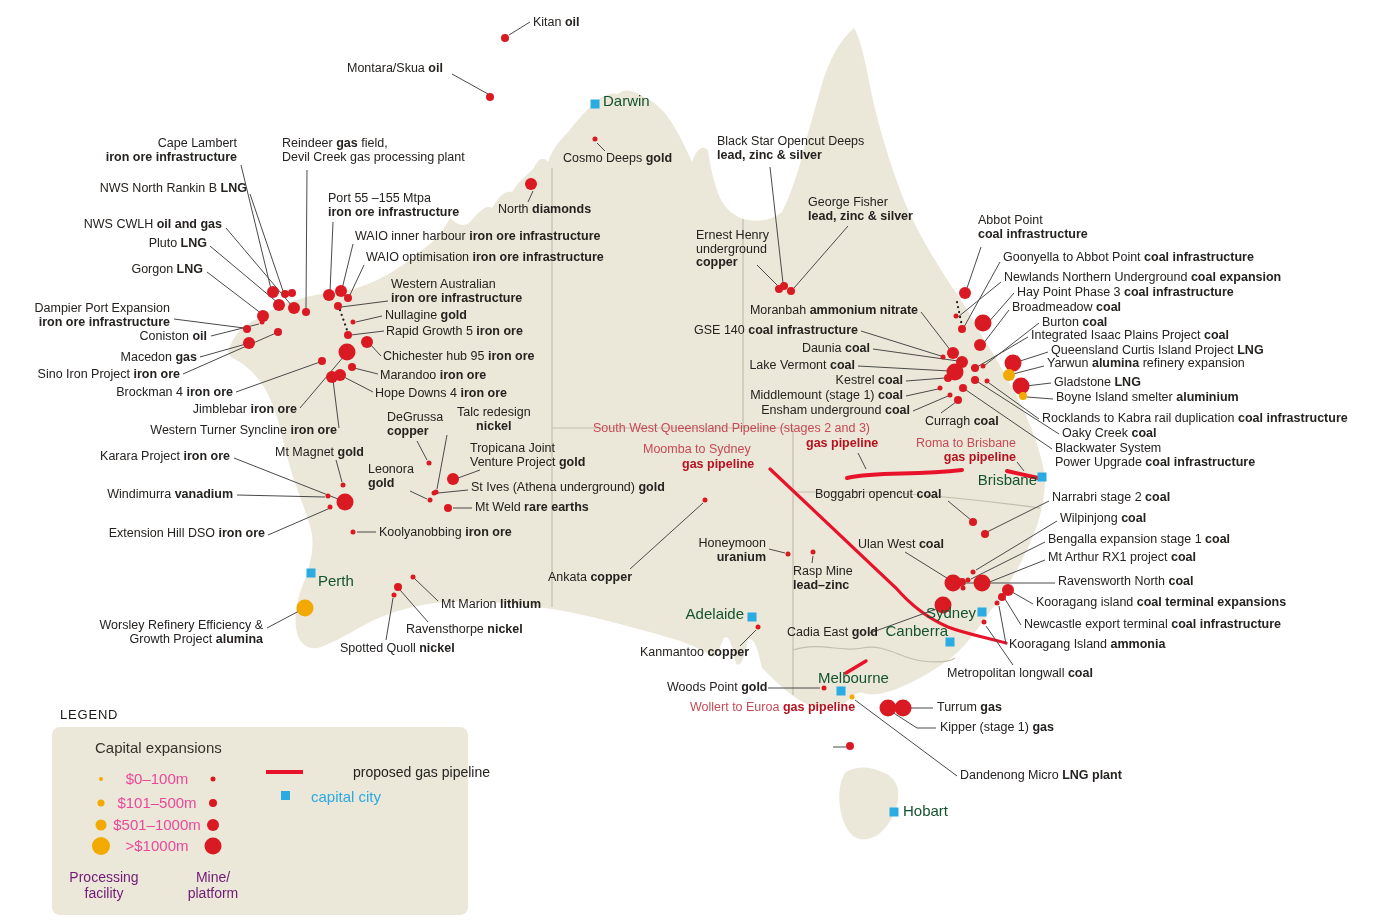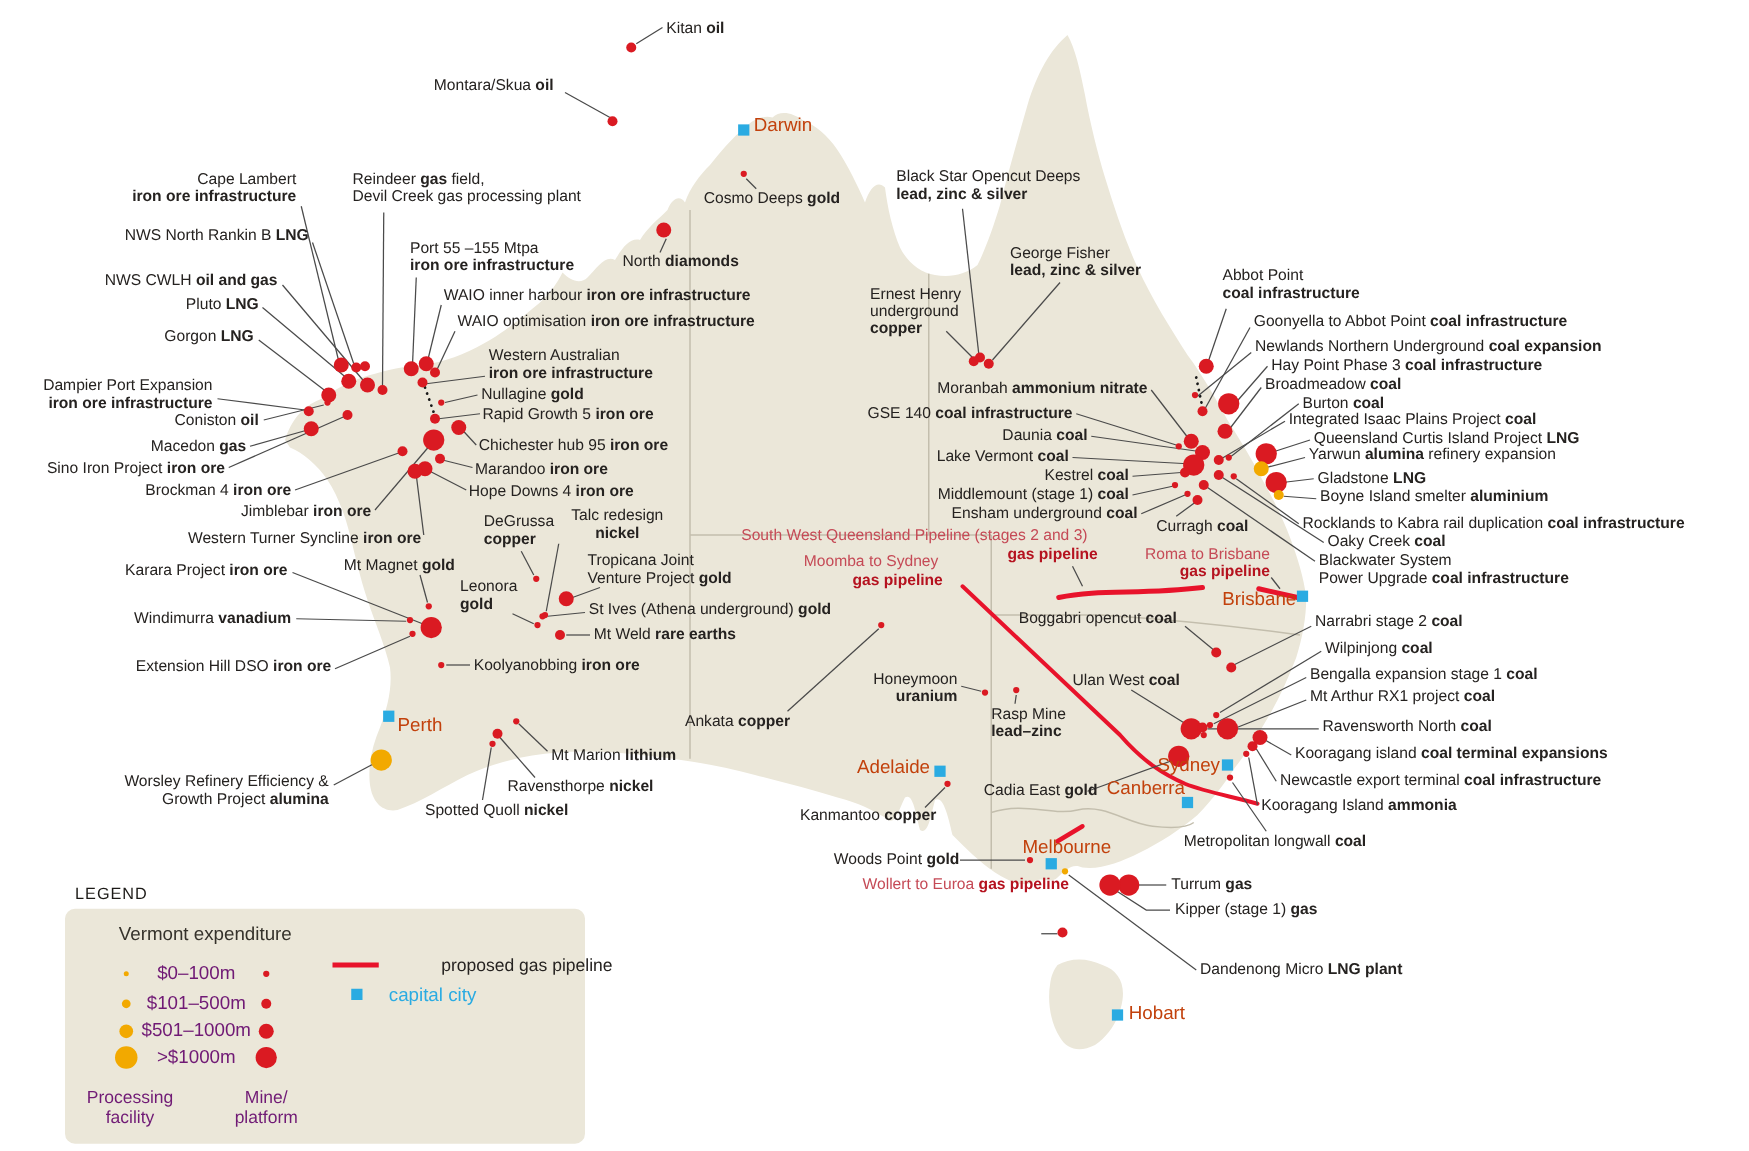--- a/index.html
+++ b/index.html
@@ -4,25 +4,25 @@
 <style>
   html,body{margin:0;padding:0;background:#ffffff;}
   .stage{position:relative;width:1399px;height:921px;background:#ffffff;overflow:hidden;
          font-family:"Liberation Sans",sans-serif;}
   .stage svg{position:absolute;left:0;top:0;}
   .labels{position:absolute;left:0;top:0;width:1399px;height:653px;pointer-events:none;}
   .map-label{position:absolute;font-size:12.5px;line-height:13.5px;color:#252220;white-space:nowrap;}
   .map-label .b{font-weight:700;}
   .map-label.red{color:#c54a56;}
   .map-label.red .b{color:#b5121f;font-weight:700;}
-  .city-label{position:absolute;font-size:15px;line-height:16px;color:#c2410c;white-space:nowrap;}
+  .city-label{position:absolute;font-size:15px;line-height:16px;color:#14532d;white-space:nowrap;}
   .legend-title{position:absolute;left:60px;top:707px;font-size:13px;letter-spacing:.8px;color:#1c1a17;}
   .legend-box{position:absolute;left:52px;top:727px;width:416px;height:188px;background:#ebe7d9;border-radius:8px;}
   .lg-heading{position:absolute;left:95px;top:739px;font-size:15px;color:#35322b;}
-  .lg-row-label{position:absolute;transform:translateX(-50%);font-size:15px;color:#701a75;white-space:nowrap;}
+  .lg-row-label{position:absolute;transform:translateX(-50%);font-size:15px;color:#ec4899;white-space:nowrap;}
   .lg-dot{position:absolute;border-radius:50%;transform:translate(-50%,-50%);}
   .lg-line{position:absolute;left:266px;top:770px;width:37px;height:4px;background:#e8132b;}
   .lg-line-label{position:absolute;left:311px;top:764px;font-size:14px;color:#252220;padding-left:42px;}
   .lg-sq{position:absolute;left:281px;top:791px;width:9px;height:9px;background:#2aabe2;}
   .lg-city-label{position:absolute;left:311px;top:788px;font-size:15px;color:#2aabe2;}
   .lg-col{position:absolute;transform:translateX(-50%);text-align:center;font-size:14px;line-height:16px;
           color:#701a75;white-space:pre-line;}
 </style>
 </head>
 <body>
@@ -531,21 +531,21 @@
       <div class="city-label" style="top: 606px; right: 655px;">Adelaide</div>
       <div class="city-label" style="top: 472px; right: 362px;">Brisbane</div>
       <div class="city-label" style="top: 605px; right: 423px;">Sydney</div>
       <div class="city-label" style="top: 623px; right: 451px;">Canberra</div>
       <div class="city-label" style="top: 670px; left: 818px;">Melbourne</div>
       <div class="city-label" style="top: 803px; left: 903px;">Hobart</div>
     </div>
 
   <div class="legend-title">LEGEND</div>
   <div class="legend-box"></div>
-  <div class="lg-heading">Vermont expenditure</div>
+  <div class="lg-heading">Capital expansions</div>
   <div>
       <span class="lg-dot" style="left: 101px; top: 779px; width: 4px; height: 4px; background: rgb(242, 169, 0);"></span>
       <span class="lg-row-label" style="left: 157px; top: 770px;">$0–100m</span>
       <span class="lg-dot" style="left: 213px; top: 779px; width: 5px; height: 5px; background: rgb(218, 26, 34);"></span>
       <span class="lg-dot" style="left: 101px; top: 803px; width: 7px; height: 7px; background: rgb(242, 169, 0);"></span>
       <span class="lg-row-label" style="left: 157px; top: 794px;">$101–500m</span>
       <span class="lg-dot" style="left: 213px; top: 803px; width: 8px; height: 8px; background: rgb(218, 26, 34);"></span>
       <span class="lg-dot" style="left: 101px; top: 825px; width: 11px; height: 11px; background: rgb(242, 169, 0);"></span>
       <span class="lg-row-label" style="left: 157px; top: 816px;">$501–1000m</span>
       <span class="lg-dot" style="left: 213px; top: 825px; width: 12px; height: 12px; background: rgb(218, 26, 34);"></span>

